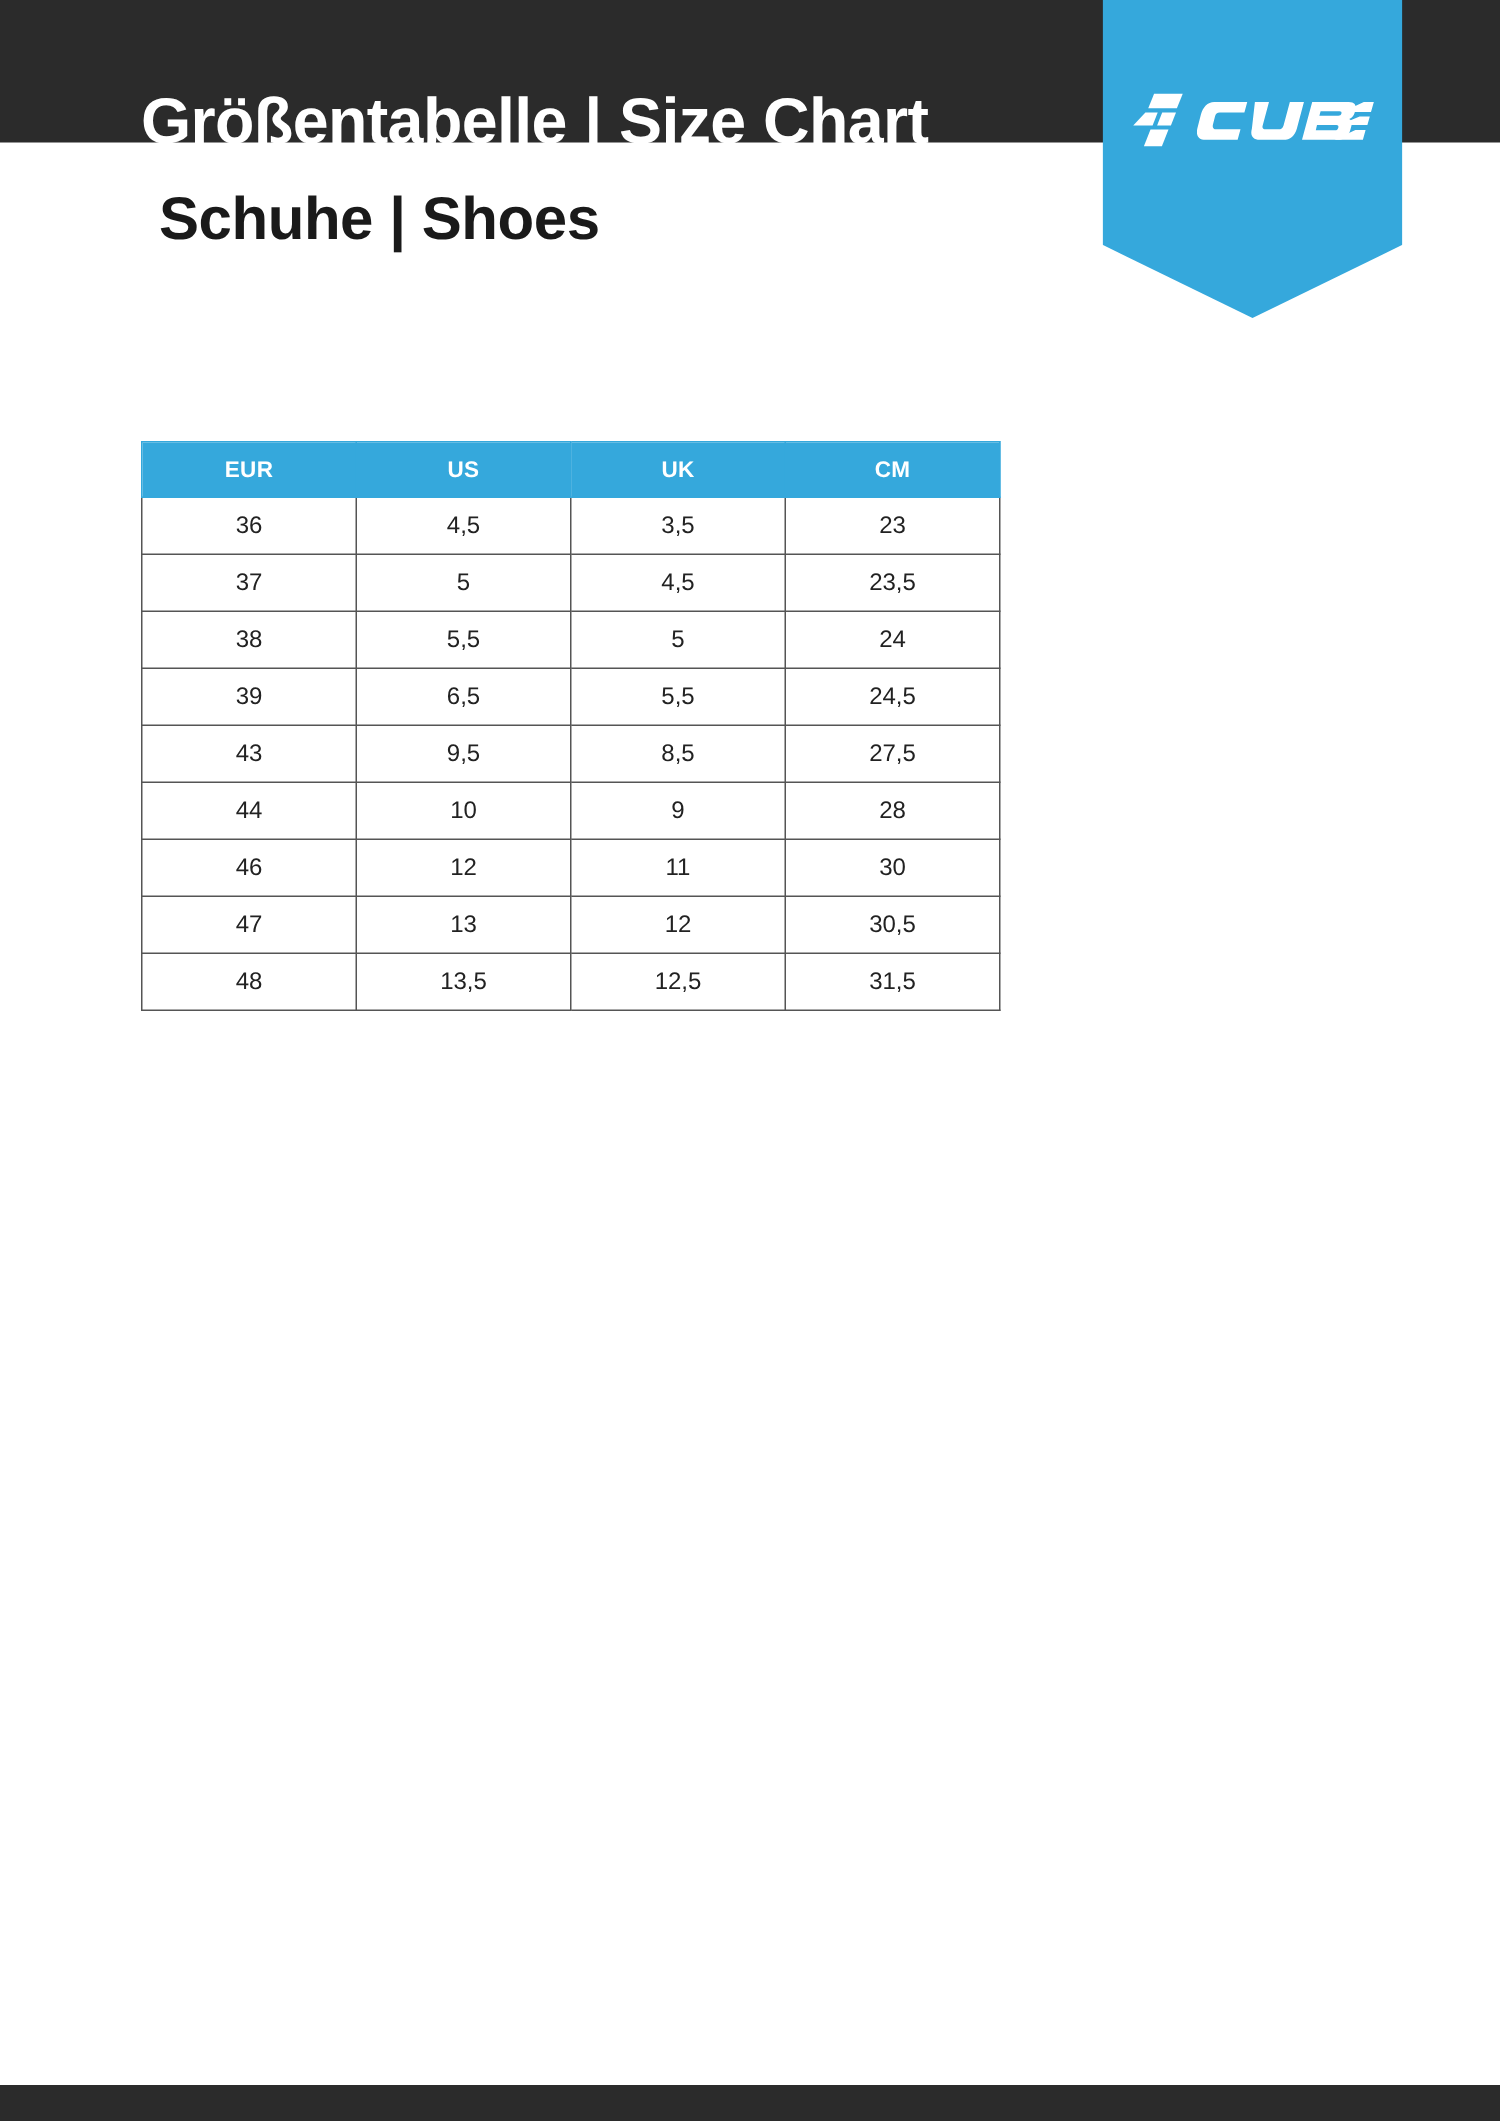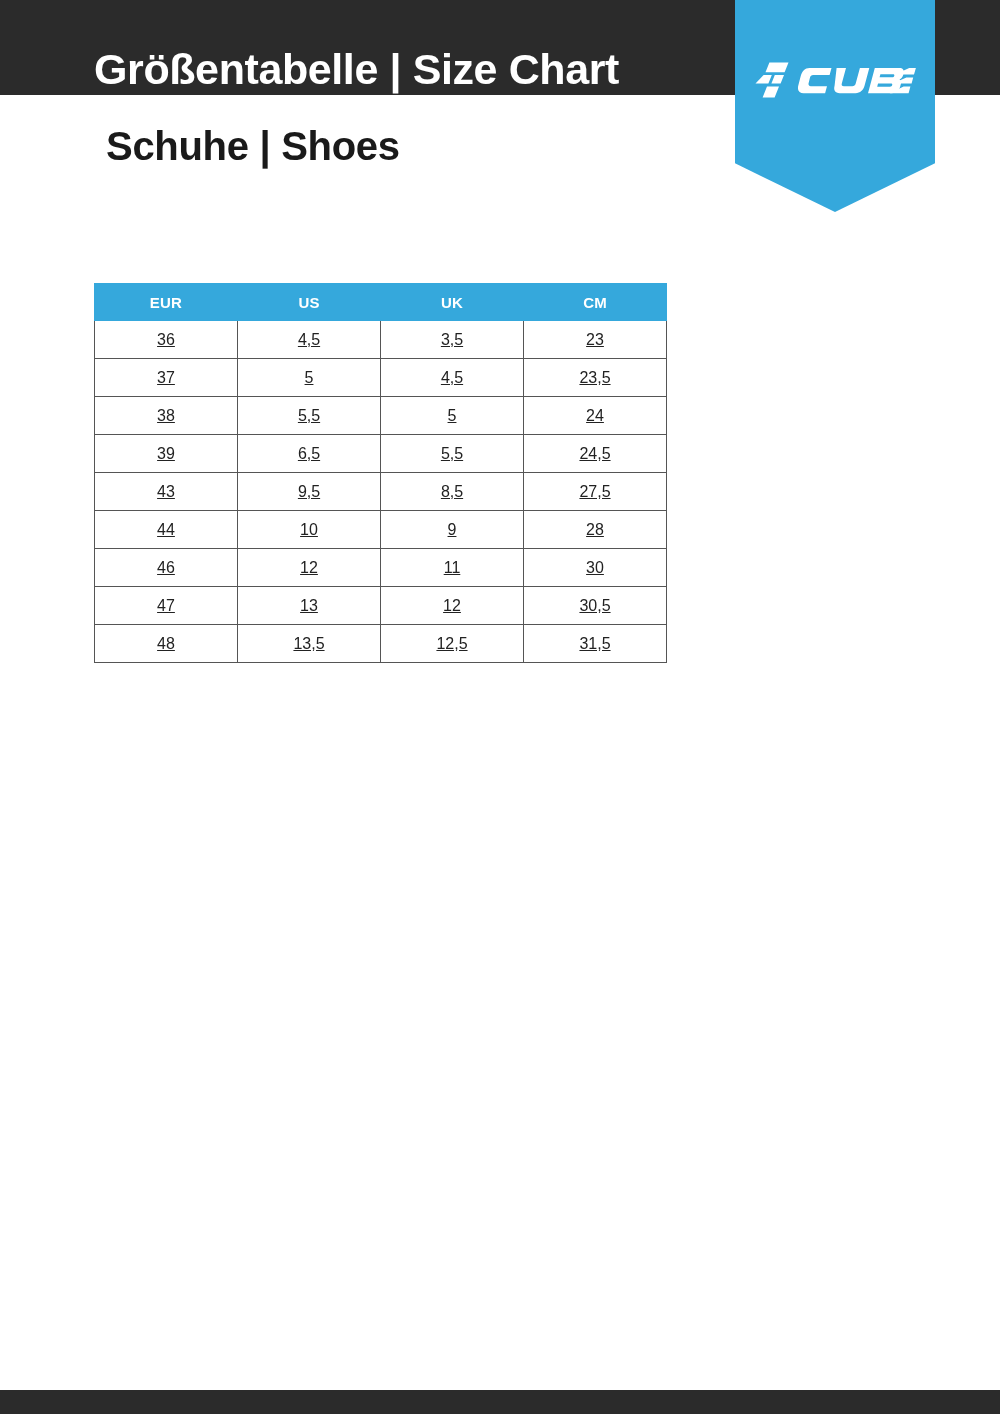--- a/index.html
+++ b/index.html
@@ -29,21 +29,21 @@
     width: 1000px;
     height: 95px;
     background: #2b2b2b;
     z-index: 1;
   }
 
   
   .title-clip {
     position: absolute;
     left: 0;
-    top: 0;
+    top: 12px;
     width: 1000px;
     height: 95px;
     overflow: hidden;
     z-index: 3;
   }
   .title-line1 {
     position: absolute;
     left: 94px;
     top: 48px;
     margin: 0;
@@ -100,21 +100,21 @@
   .logo-word {
     display: block;
     width: 118px;
     height: 34px;
   }
 
   
   .size-table-wrap {
     position: absolute;
     left: 94px;
-    top: 283px;
+    top: 294px;
     width: 648px;
     z-index: 2;
   }
   table.size-table {
     width: 573px;
     border-collapse: collapse;
     table-layout: fixed;
   }
   table.size-table col { width: 25%; }
 
@@ -134,21 +134,20 @@
   table.size-table td {
     height: 37px;
     background: #ffffff;
     color: #222222;
     font-size: 16px;
     font-weight: normal;
     text-align: center;
     vertical-align: middle;
     border: 1px solid #555555;
     padding: 0;
-    text-decoration: underline;
   }
 
   
   .footer-band {
     position: absolute;
     left: 0;
     bottom: 0;
     width: 1000px;
     height: 24px;
     background: #2b2b2b;

